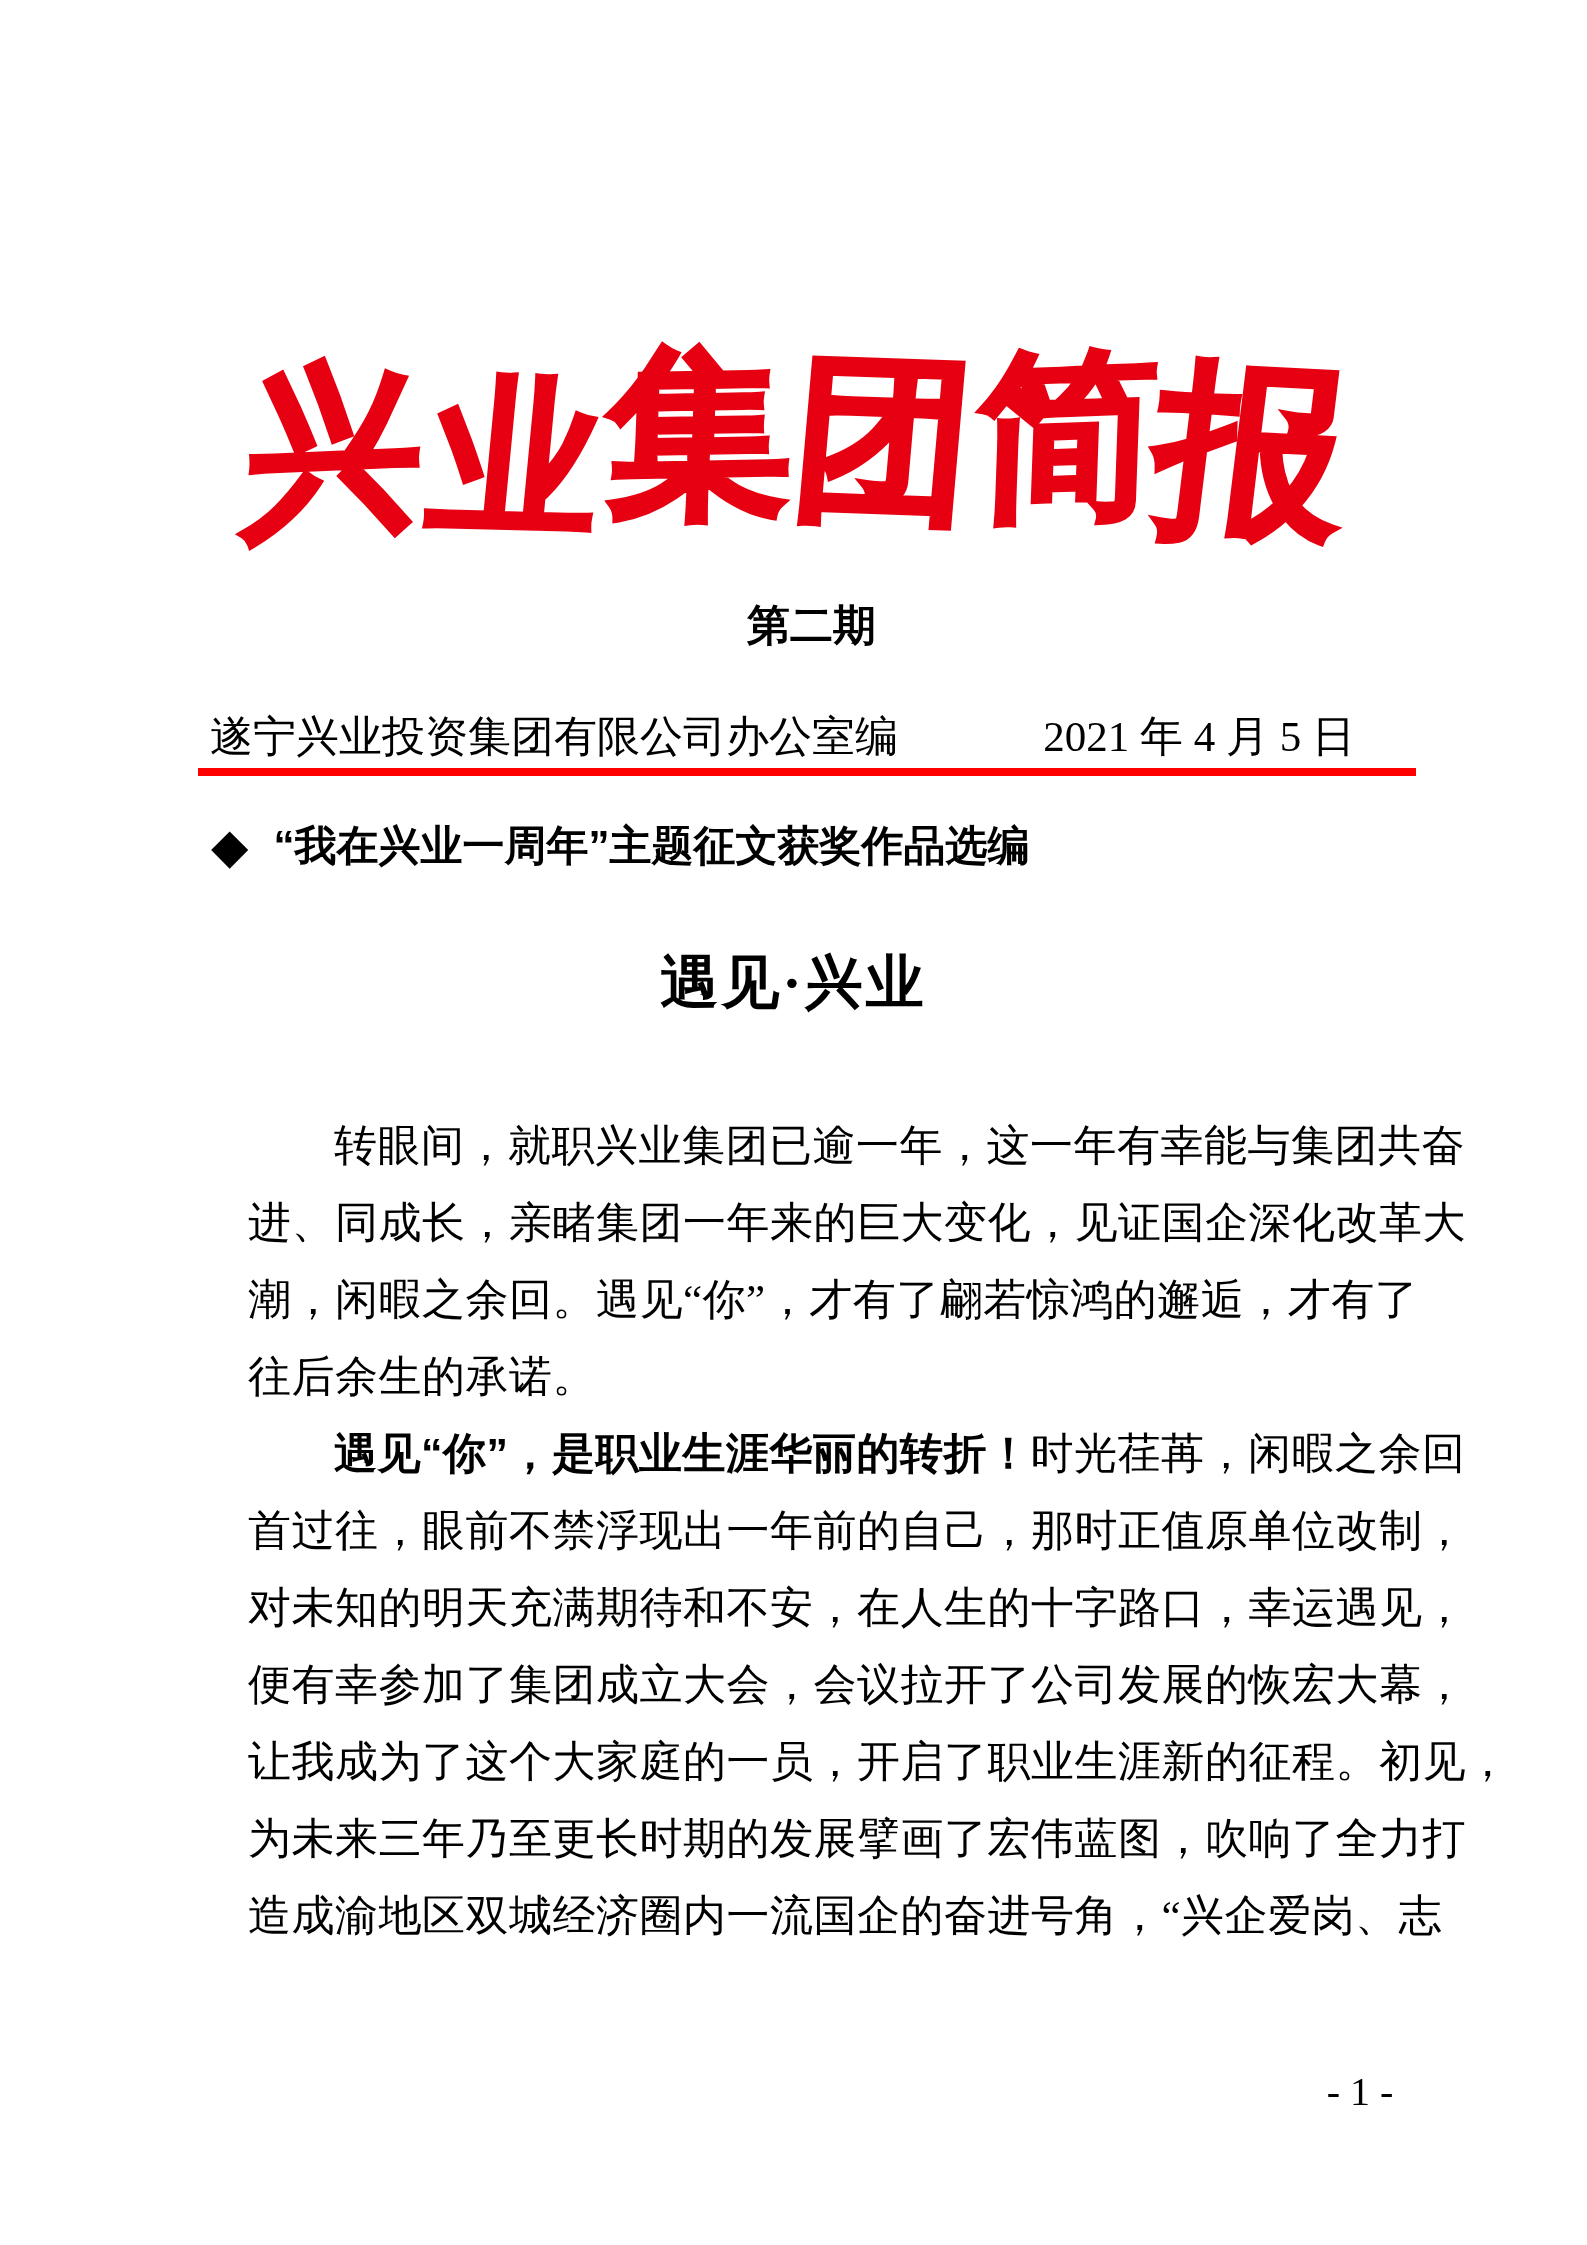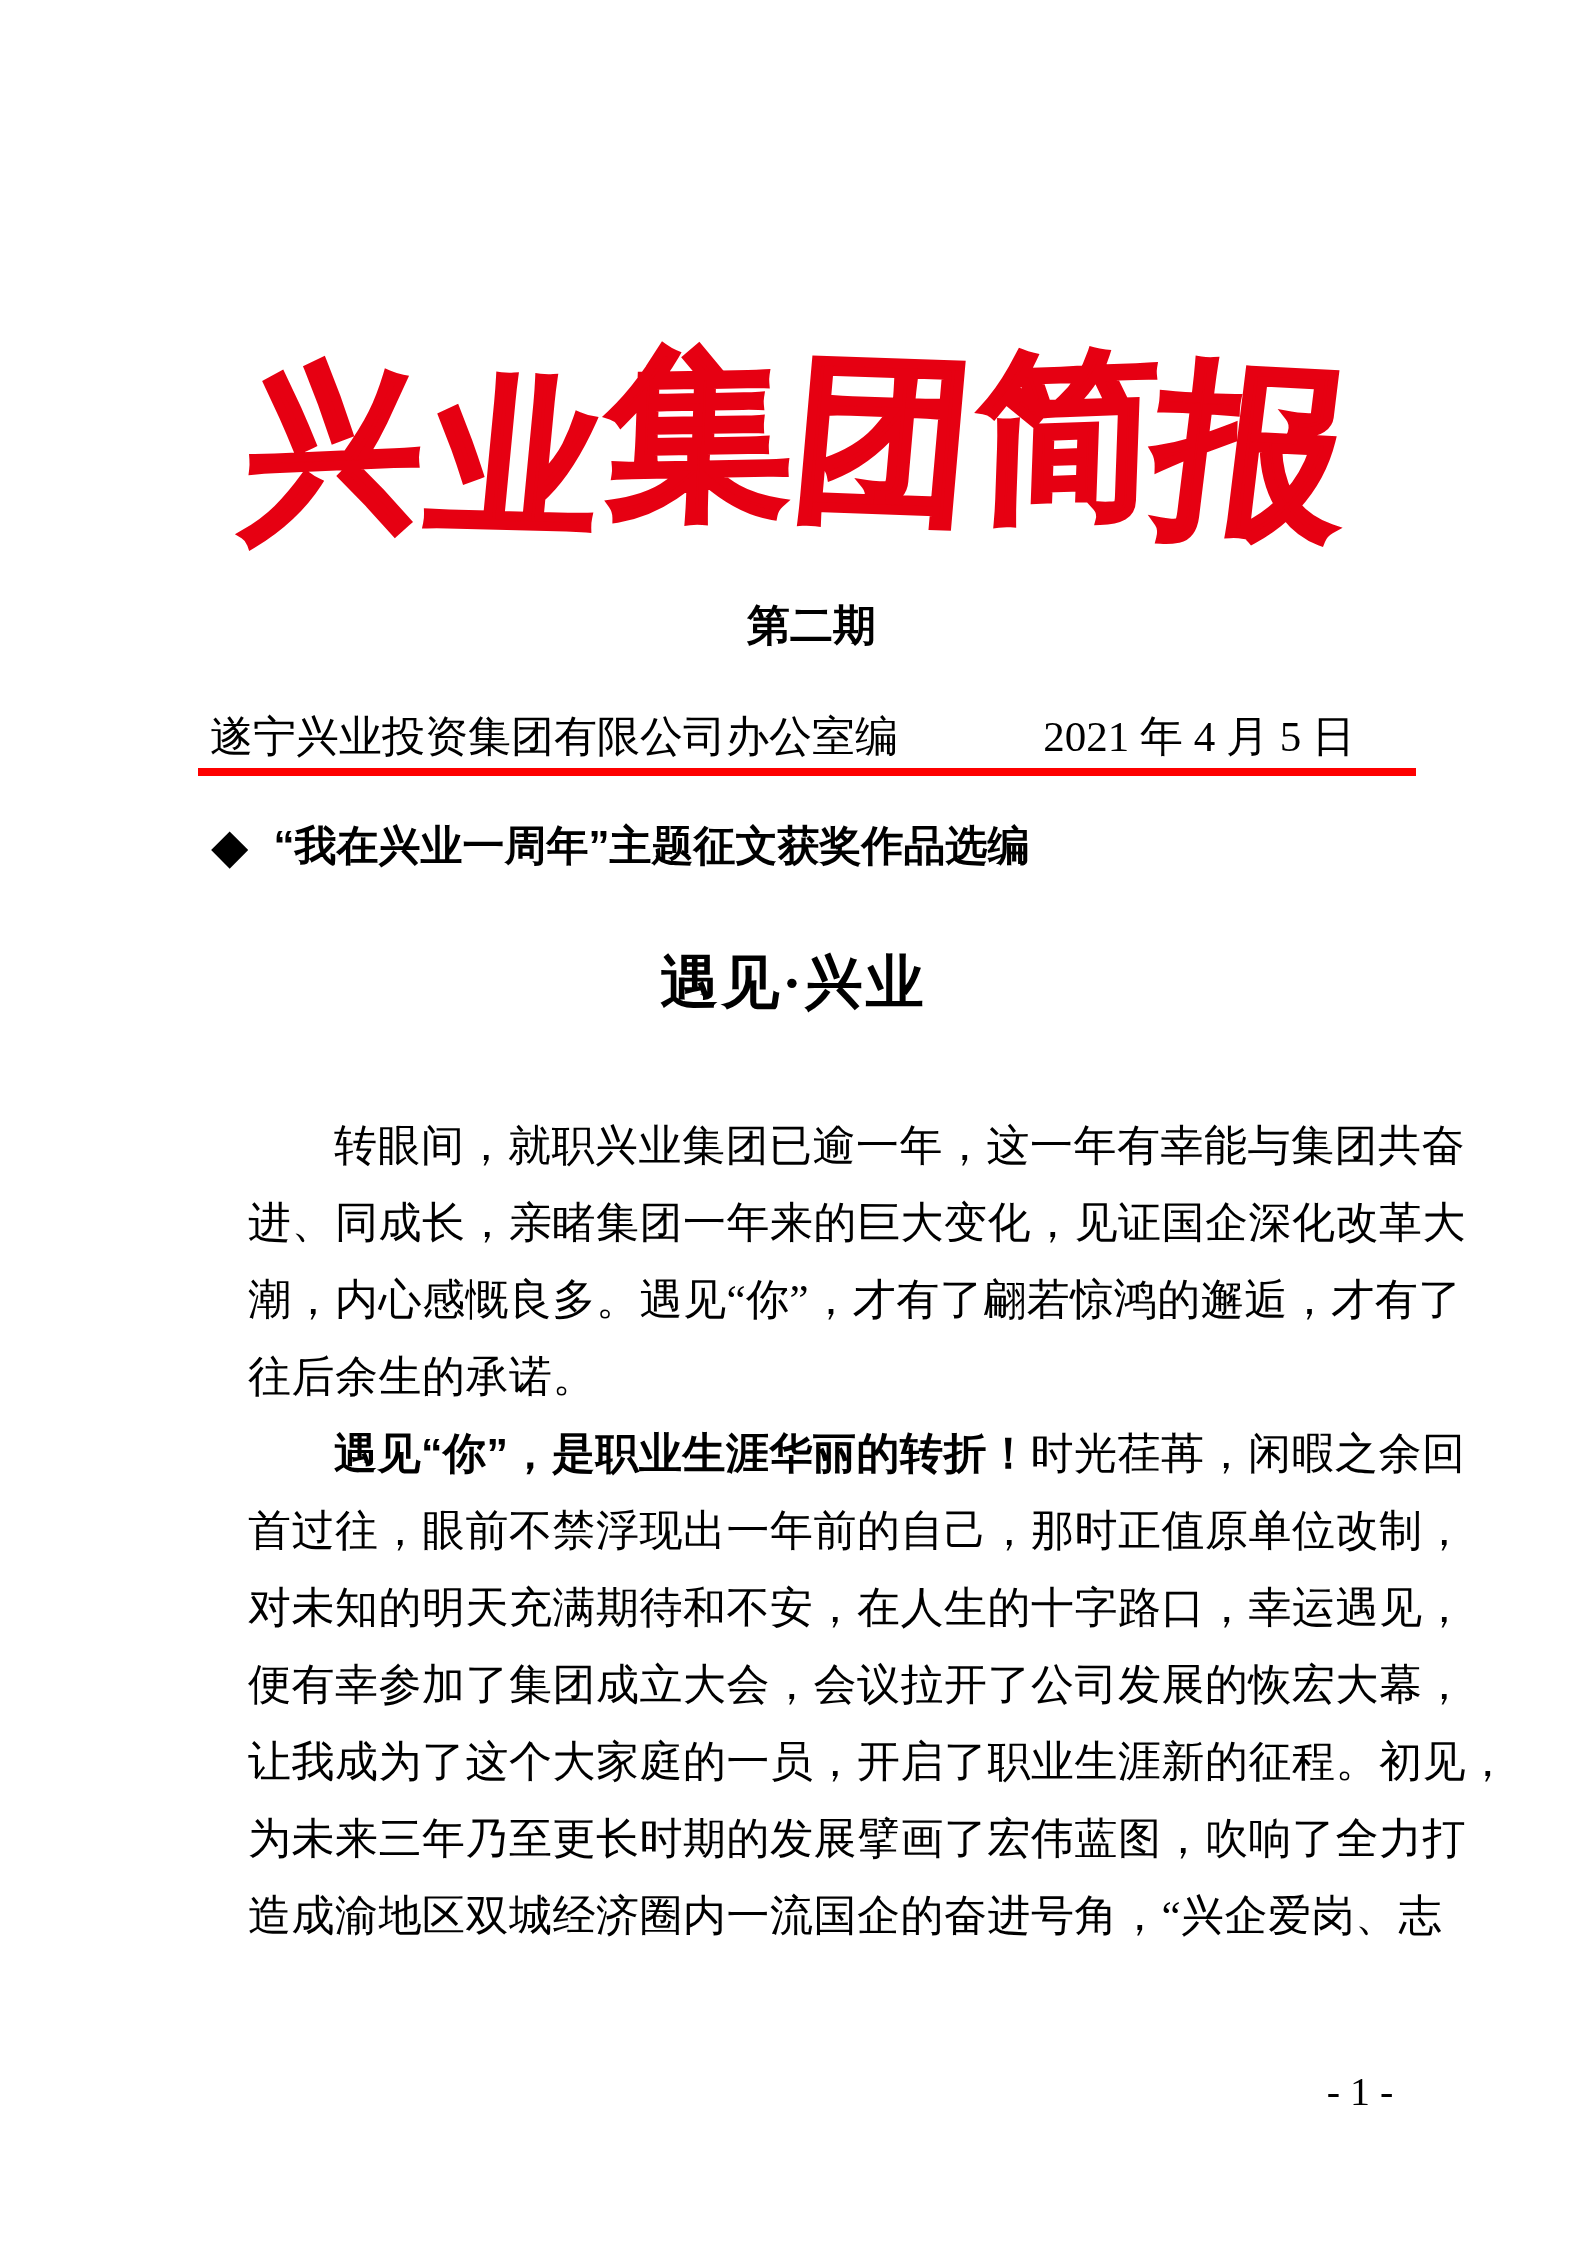--- a/index.html
+++ b/index.html
@@ -171,21 +171,21 @@
   <div class="bulletin">
     <span class="diamond">◆</span>
     <span>“我在兴业一周年”主题征文获奖作品选编</span>
   </div>
 
   <div class="article-title">遇见·兴业</div>
 
   <div class="body-text">
     <div class="body-line indent">转眼间，就职兴业集团已逾一年，这一年有幸能与集团共奋</div>
     <div class="body-line">进、同成长，亲睹集团一年来的巨大变化，见证国企深化改革大</div>
-    <div class="body-line">潮，内心感慨良多。遇见“你”，才有了翩若惊鸿的邂逅，才有了</div>
+    <div class="body-line">潮，闲暇之余回。遇见“你”，才有了翩若惊鸿的邂逅，才有了</div>
     <div class="body-line">往后余生的承诺。</div>
     <div class="body-line indent">
       <span class="bold-lead">遇见“你”，是职业生涯华丽的转折！</span><span>时光荏苒，闲暇之余回</span>
     </div>
     <div class="body-line">首过往，眼前不禁浮现出一年前的自己，那时正值原单位改制，</div>
     <div class="body-line">对未知的明天充满期待和不安，在人生的十字路口，幸运遇见，</div>
     <div class="body-line">便有幸参加了集团成立大会，会议拉开了公司发展的恢宏大幕，</div>
     <div class="body-line">让我成为了这个大家庭的一员，开启了职业生涯新的征程。初见，</div>
     <div class="body-line">为未来三年乃至更长时期的发展擘画了宏伟蓝图，吹响了全力打</div>
     <div class="body-line">造成渝地区双城经济圈内一流国企的奋进号角，“兴企爱岗、志</div>

